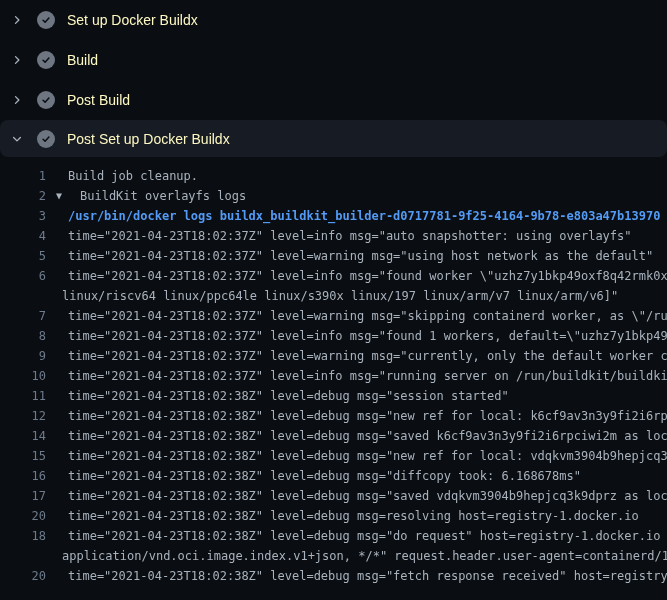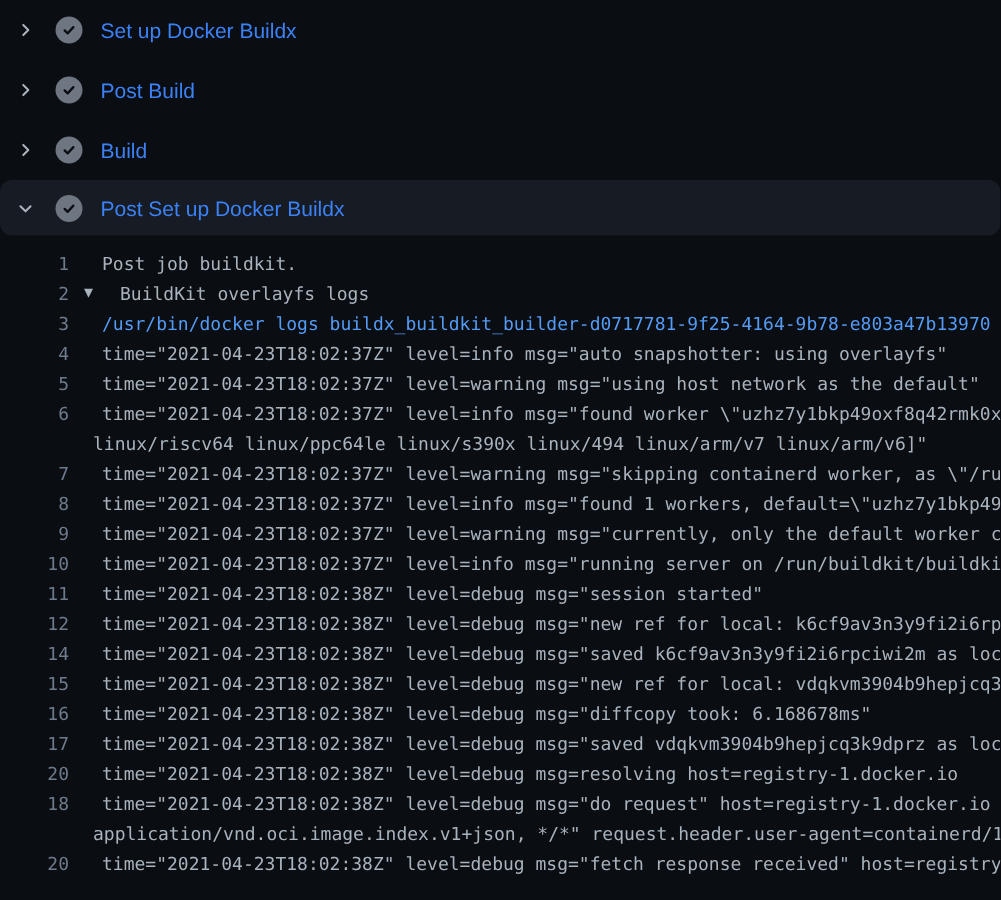--- a/index.html
+++ b/index.html
@@ -21,41 +21,41 @@
     display:flex; align-items:center; justify-content:center;
     color:#aab3bd;
   }
   .check-circle {
     width:18px; height:18px; margin-left:12px; flex:none;
     border-radius:50%; background:#6e7681;
     display:flex; align-items:center; justify-content:center;
   }
   .step-title {
     margin-left:12px;
-    font-size:14px; color:#3b82f6;
+    font-size:14px; color:#fef9c3;
     white-space:nowrap;
   }
   
   .log {
     padding-top:9px;
     font-family:"DejaVu Sans Mono","Liberation Mono",monospace;
     font-size:12px; line-height:20px;
     color:#a9b3bd;
   }
   .log-row {
     display:flex; height:20px; white-space:pre; overflow:hidden;
   }
   .num {
     width:46px; flex:none; display:block;
     text-align:right; color:#6e7b8c;
     text-decoration:none; cursor:pointer;
   }
   .log-row.plain .text { padding-left:22px; }
   .log-row.wrap  .text { padding-left:16px; }
-  .log-row.command .text { padding-left:22px; color:#539bf5; font-weight:normal; }
+  .log-row.command .text { padding-left:22px; color:#539bf5; font-weight:bold; }
   .toggle {
     margin-left:10px; width:14px; flex:none;
     font-size:10px; line-height:20px; color:#a9b3bd; cursor:pointer;
     text-align:left;
   }
   .log-row.group .text { padding-left:10px; }
 </style>
 </head>
 <body>
 
@@ -78,57 +78,57 @@
         <span class="chev">
           <svg width="12" height="12" viewBox="0 0 16 16">
             <path d="M6 3.5l4.5 4.5L6 12.5" fill="none" stroke="currentColor" stroke-width="1.8" stroke-linecap="round" stroke-linejoin="round"></path>
           </svg>
         </span>
         <span class="check-circle">
           <svg width="10" height="10" viewBox="0 0 12 12">
             <path d="M2.5 6.3l2.4 2.4 4.6-5" fill="none" stroke="#0a0d12" stroke-width="1.8" stroke-linecap="round" stroke-linejoin="round"></path>
           </svg>
         </span>
-        <span class="step-title">Post Build</span>
+        <span class="step-title">Build</span>
       </div>
       <div class="step-row">
         <span class="chev">
           <svg width="12" height="12" viewBox="0 0 16 16">
             <path d="M6 3.5l4.5 4.5L6 12.5" fill="none" stroke="currentColor" stroke-width="1.8" stroke-linecap="round" stroke-linejoin="round"></path>
           </svg>
         </span>
         <span class="check-circle">
           <svg width="10" height="10" viewBox="0 0 12 12">
             <path d="M2.5 6.3l2.4 2.4 4.6-5" fill="none" stroke="#0a0d12" stroke-width="1.8" stroke-linecap="round" stroke-linejoin="round"></path>
           </svg>
         </span>
-        <span class="step-title">Build</span>
+        <span class="step-title">Post Build</span>
       </div>
       <div class="step-row expanded">
         <span class="chev">
           <svg width="12" height="12" viewBox="0 0 16 16">
             <path d="M3.5 6l4.5 4.5L12.5 6" fill="none" stroke="currentColor" stroke-width="1.8" stroke-linecap="round" stroke-linejoin="round"></path>
           </svg>
         </span>
         <span class="check-circle">
           <svg width="10" height="10" viewBox="0 0 12 12">
             <path d="M2.5 6.3l2.4 2.4 4.6-5" fill="none" stroke="#0a0d12" stroke-width="1.8" stroke-linecap="round" stroke-linejoin="round"></path>
           </svg>
         </span>
         <span class="step-title">Post Set up Docker Buildx</span>
       </div>
     </div>
   <div class="log" id="log">
-      <div class="log-row plain"><a class="num">1</a><span class="text">Post job buildkit.</span></div>
+      <div class="log-row plain"><a class="num">1</a><span class="text">Build job cleanup.</span></div>
       <div class="log-row group"><a class="num">2</a><span class="toggle">▼</span><span class="text">BuildKit overlayfs logs</span></div>
       <div class="log-row command"><a class="num">3</a><span class="text">/usr/bin/docker logs buildx_buildkit_builder-d0717781-9f25-4164-9b78-e803a47b13970</span></div>
       <div class="log-row plain"><a class="num">4</a><span class="text">time="2021-04-23T18:02:37Z" level=info msg="auto snapshotter: using overlayfs"</span></div>
       <div class="log-row plain"><a class="num">5</a><span class="text">time="2021-04-23T18:02:37Z" level=warning msg="using host network as the default"</span></div>
       <div class="log-row plain"><a class="num">6</a><span class="text">time="2021-04-23T18:02:37Z" level=info msg="found worker \"uzhz7y1bkp49oxf8q42rmk0xjl</span></div>
-      <div class="log-row wrap"><a class="num"></a><span class="text">linux/riscv64 linux/ppc64le linux/s390x linux/494 linux/arm/v7 linux/arm/v6]"</span></div>
+      <div class="log-row wrap"><a class="num"></a><span class="text">linux/riscv64 linux/ppc64le linux/s390x linux/197 linux/arm/v7 linux/arm/v6]"</span></div>
       <div class="log-row plain"><a class="num">7</a><span class="text">time="2021-04-23T18:02:37Z" level=warning msg="skipping containerd worker, as \"/run/</span></div>
       <div class="log-row plain"><a class="num">8</a><span class="text">time="2021-04-23T18:02:37Z" level=info msg="found 1 workers, default=\"uzhz7y1bkp49ox</span></div>
       <div class="log-row plain"><a class="num">9</a><span class="text">time="2021-04-23T18:02:37Z" level=warning msg="currently, only the default worker can</span></div>
       <div class="log-row plain"><a class="num">10</a><span class="text">time="2021-04-23T18:02:37Z" level=info msg="running server on /run/buildkit/buildkitd</span></div>
       <div class="log-row plain"><a class="num">11</a><span class="text">time="2021-04-23T18:02:38Z" level=debug msg="session started"</span></div>
       <div class="log-row plain"><a class="num">12</a><span class="text">time="2021-04-23T18:02:38Z" level=debug msg="new ref for local: k6cf9av3n3y9fi2i6rpci</span></div>
       <div class="log-row plain"><a class="num">14</a><span class="text">time="2021-04-23T18:02:38Z" level=debug msg="saved k6cf9av3n3y9fi2i6rpciwi2m as local"</span></div>
       <div class="log-row plain"><a class="num">15</a><span class="text">time="2021-04-23T18:02:38Z" level=debug msg="new ref for local: vdqkvm3904b9hepjcq3k9</span></div>
       <div class="log-row plain"><a class="num">16</a><span class="text">time="2021-04-23T18:02:38Z" level=debug msg="diffcopy took: 6.168678ms"</span></div>
       <div class="log-row plain"><a class="num">17</a><span class="text">time="2021-04-23T18:02:38Z" level=debug msg="saved vdqkvm3904b9hepjcq3k9dprz as local</span></div>

